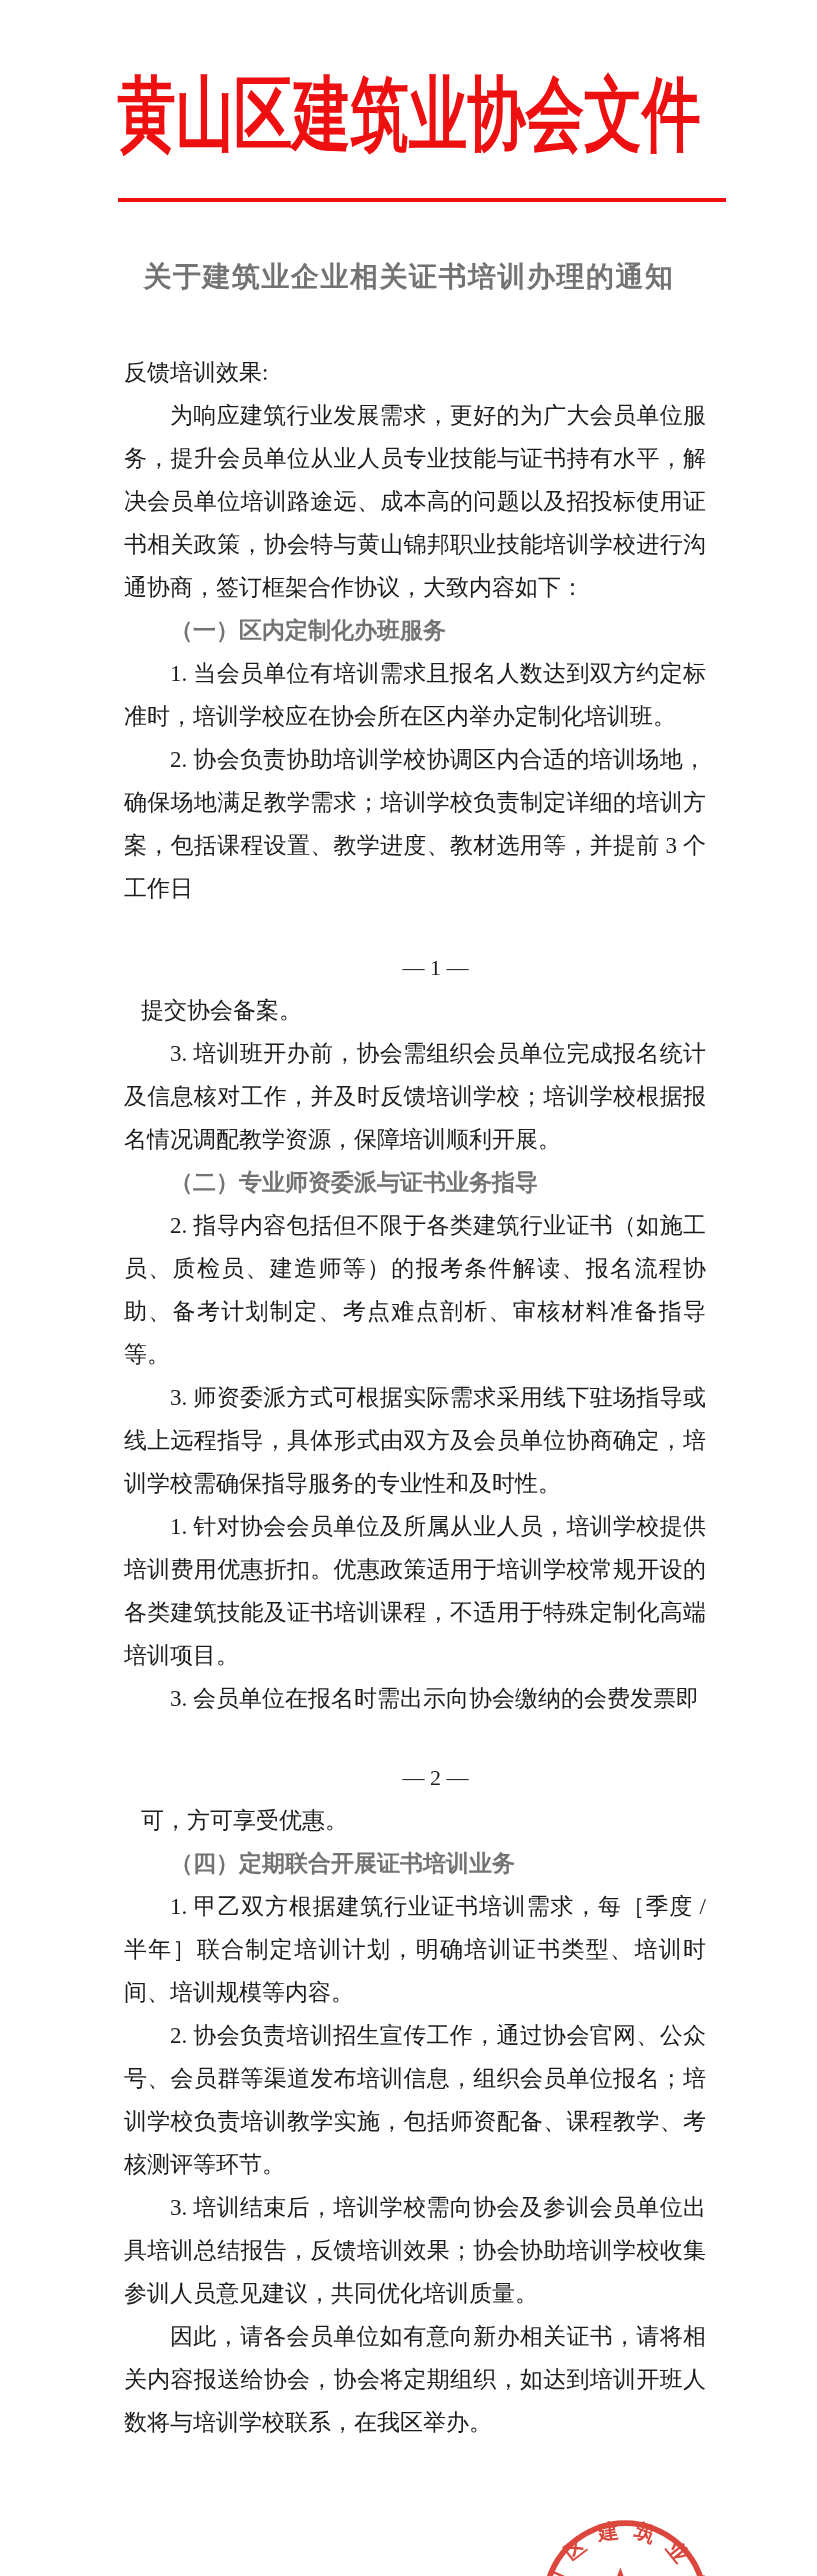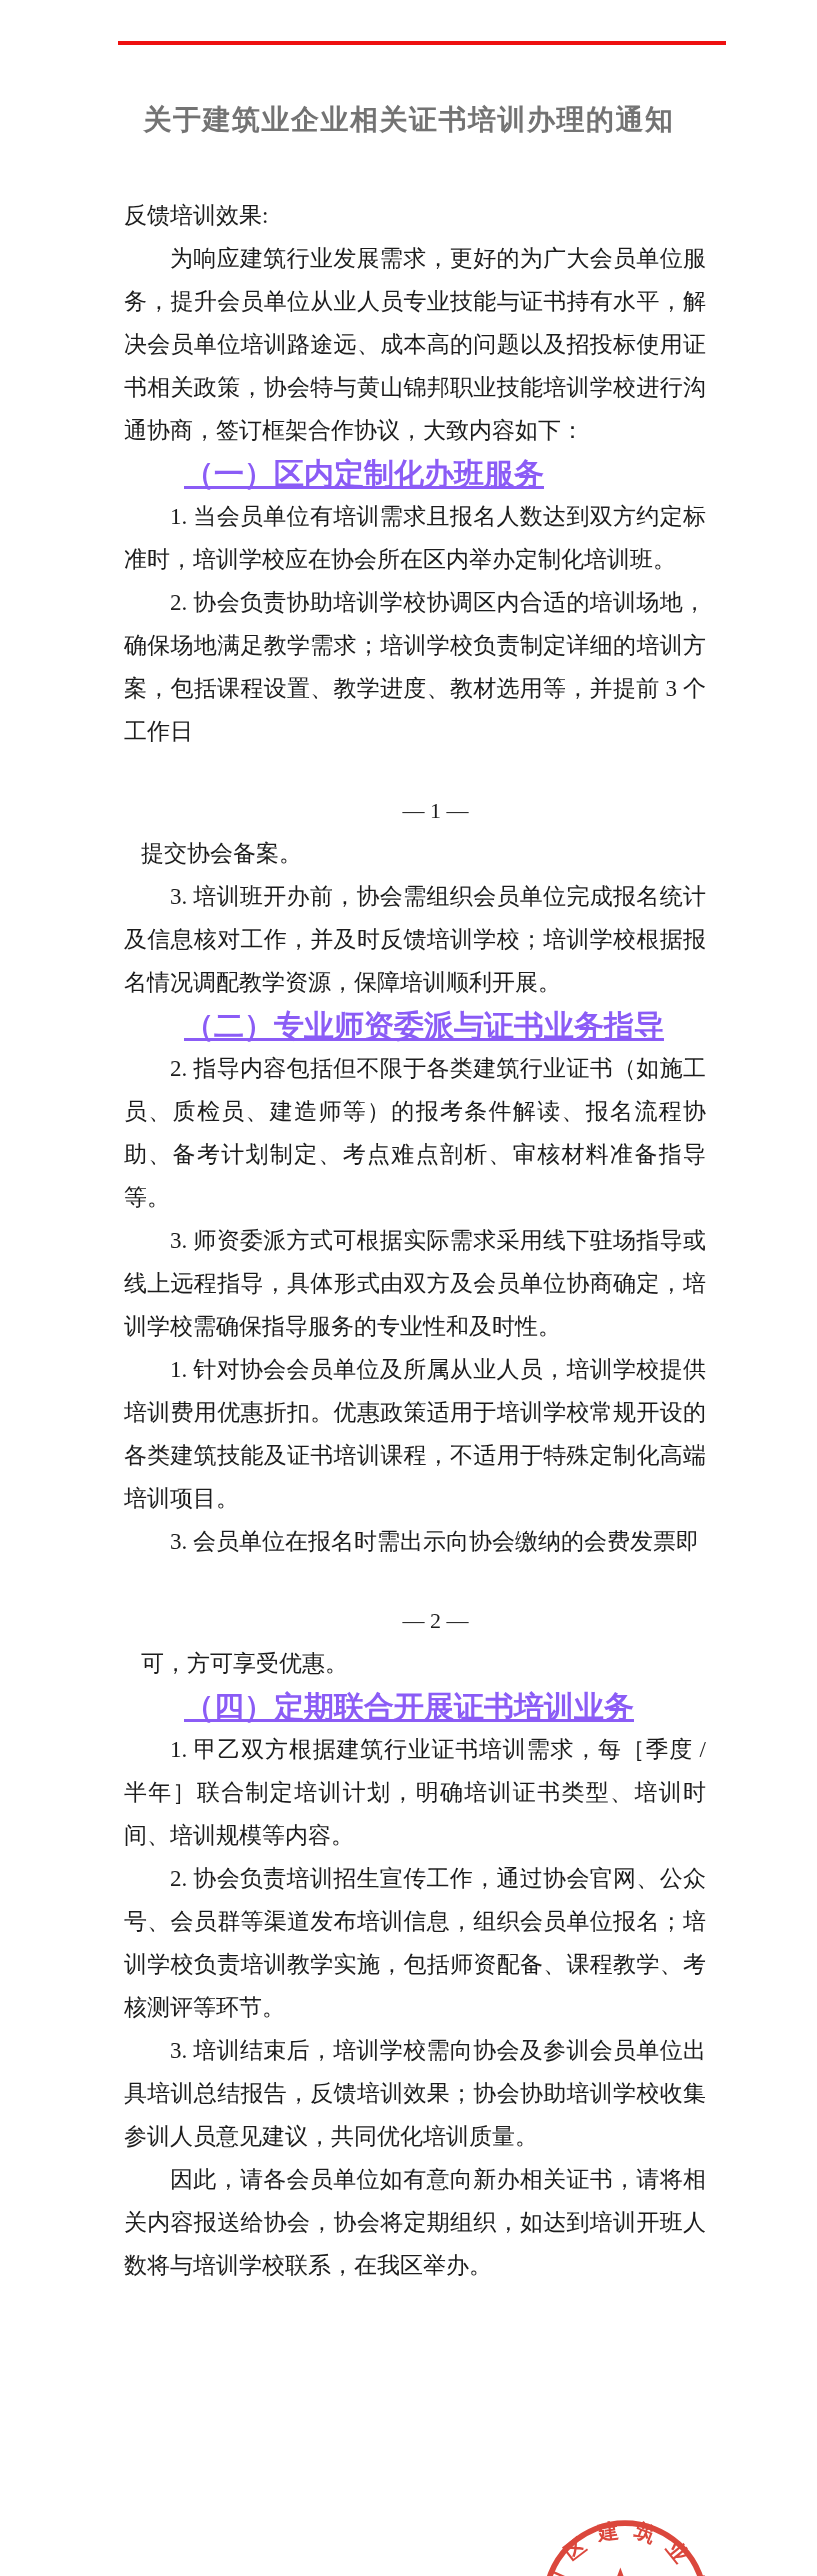--- a/index.html
+++ b/index.html
@@ -57,24 +57,23 @@
     text-align:justify;
     text-justify:inter-ideograph;
   }
   .content p{margin:0;padding:0;}
   .salutation{text-indent:0;}
   .para{text-indent:2em;}
   .para.cont{text-indent:0;margin-left:17px;}
   .heading{
     text-indent:2em;
     font-weight:bold;
-    color:#8b5cf6;
+    color:#737373;
     font-family:"Liberation Sans","DejaVu Sans",sans-serif;
-    font-size:30px;
-    text-decoration:underline;
+    font-size:23px;
   }
   .pagenum{
     text-align:center;
     padding-left:41px;
     margin-top:36px;
     font-size:22px;
   }
   
   .seal{
     position:absolute;
@@ -84,20 +83,23 @@
     height:172px;
     z-index:2;
     opacity:0.92;
   }
 </style>
 </head>
 <body>
 
 <div class="page">
 
+  <div class="red-header">
+    <span class="squeeze">黄山区建筑业协会文件</span>
+  </div>
 
   <div class="red-line"></div>
 
   <div class="doc-title">关于建筑业企业相关证书培训办理的通知</div>
 
   <div class="content">
     <p class="salutation">反馈培训效果:</p>
     <div id="doc-blocks">
         <p class="para">为响应建筑行业发展需求，更好的为广大会员单位服务，提升会员单位从业人员专业技能与证书持有水平，解决会员单位培训路途远、成本高的问题以及招投标使用证书相关政策，协会特与黄山锦邦职业技能培训学校进行沟通协商，签订框架合作协议，大致内容如下：</p>
         <p class="heading">（一）区内定制化办班服务</p>

